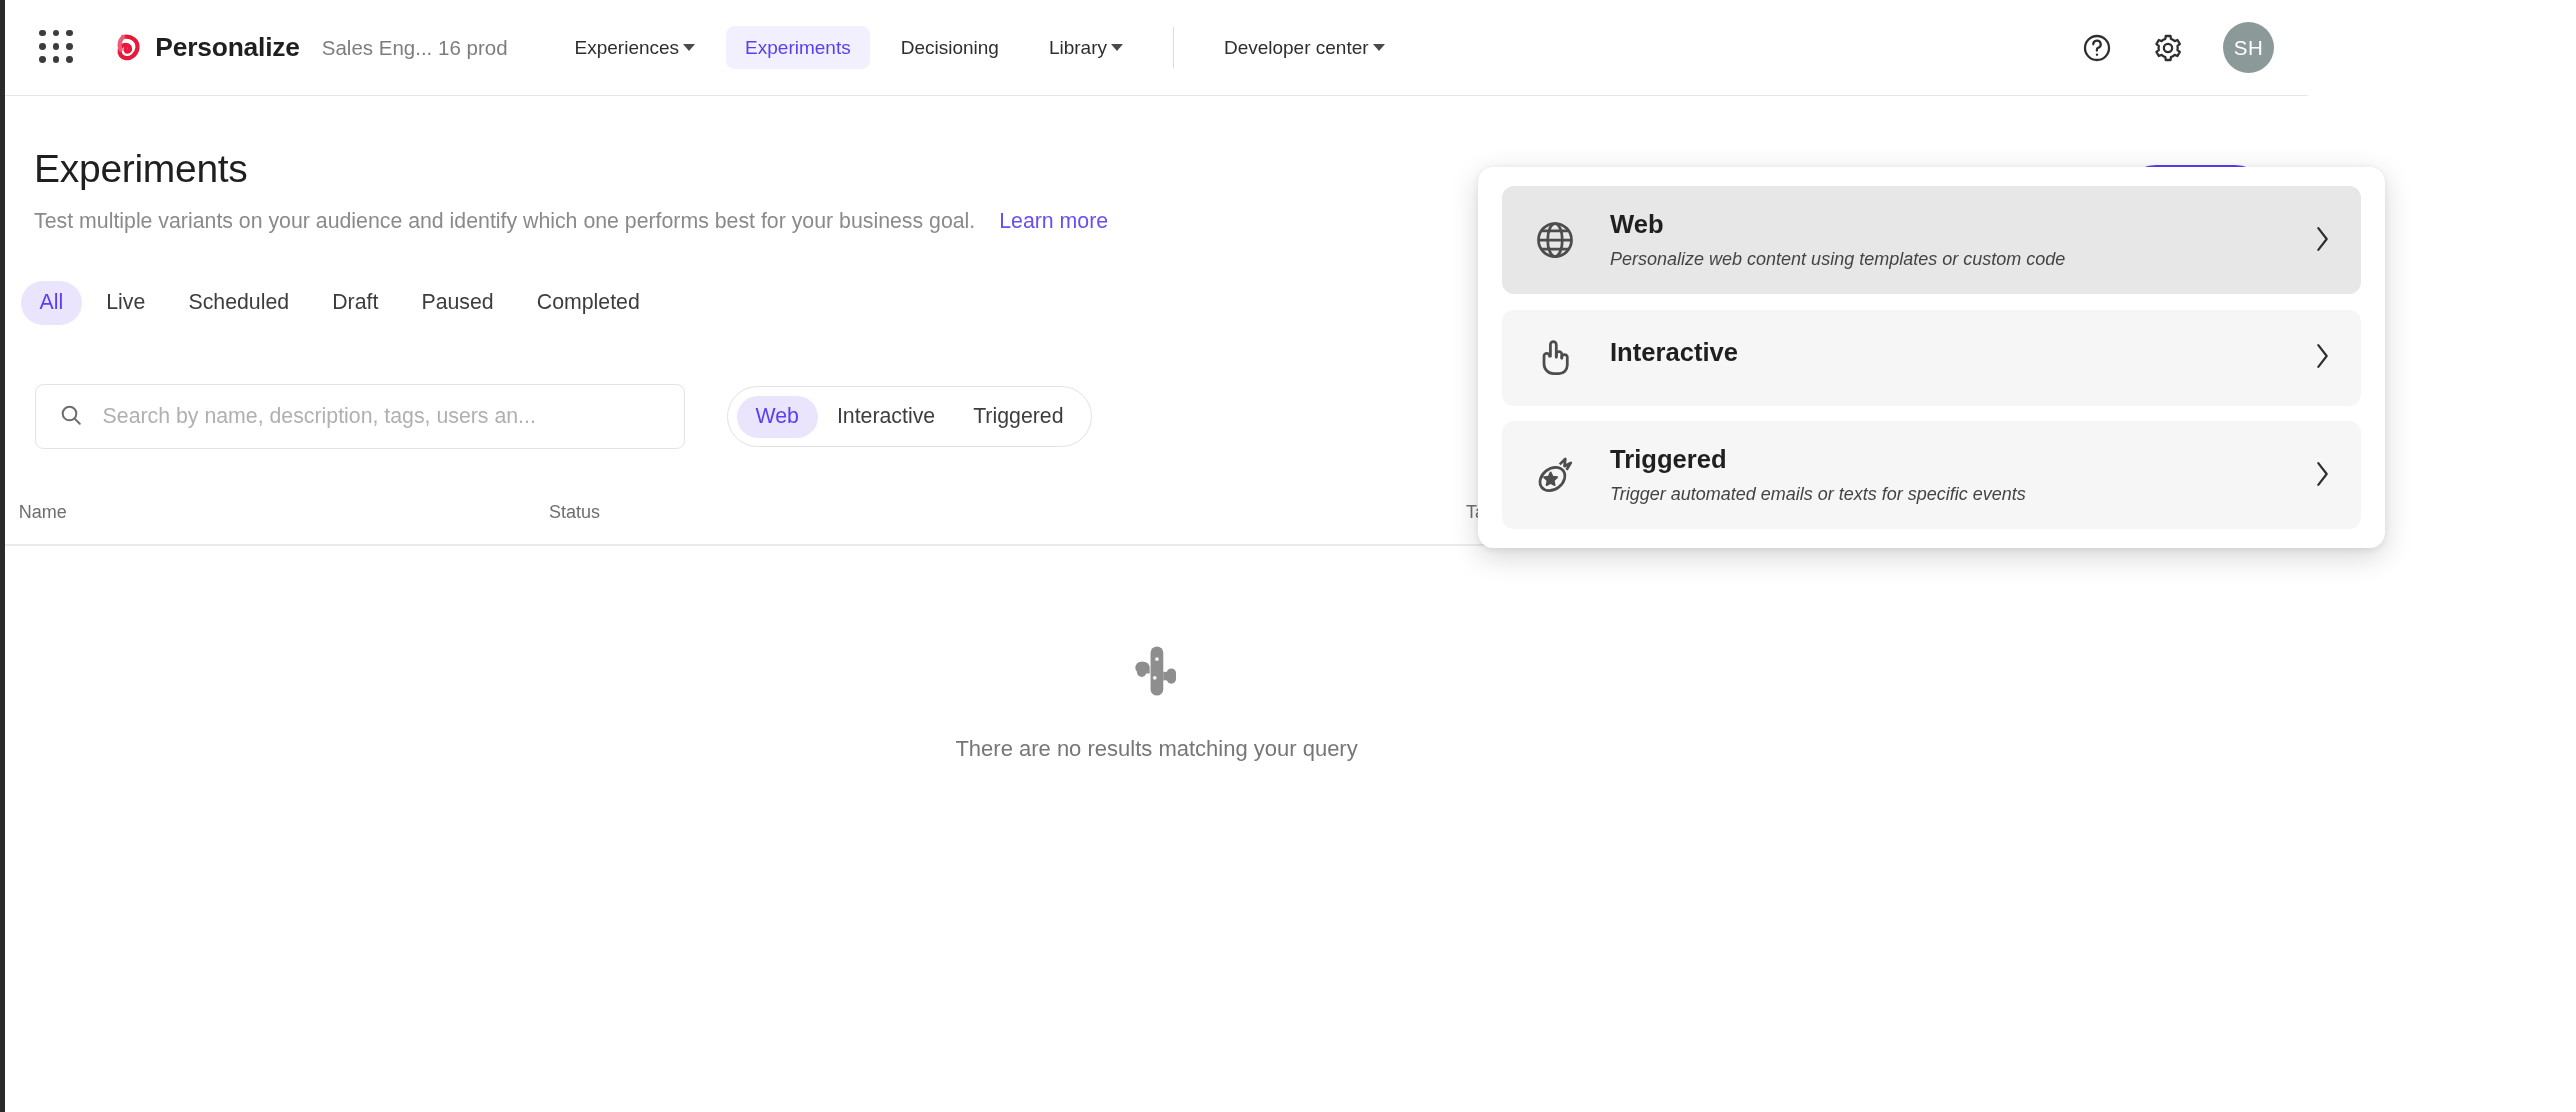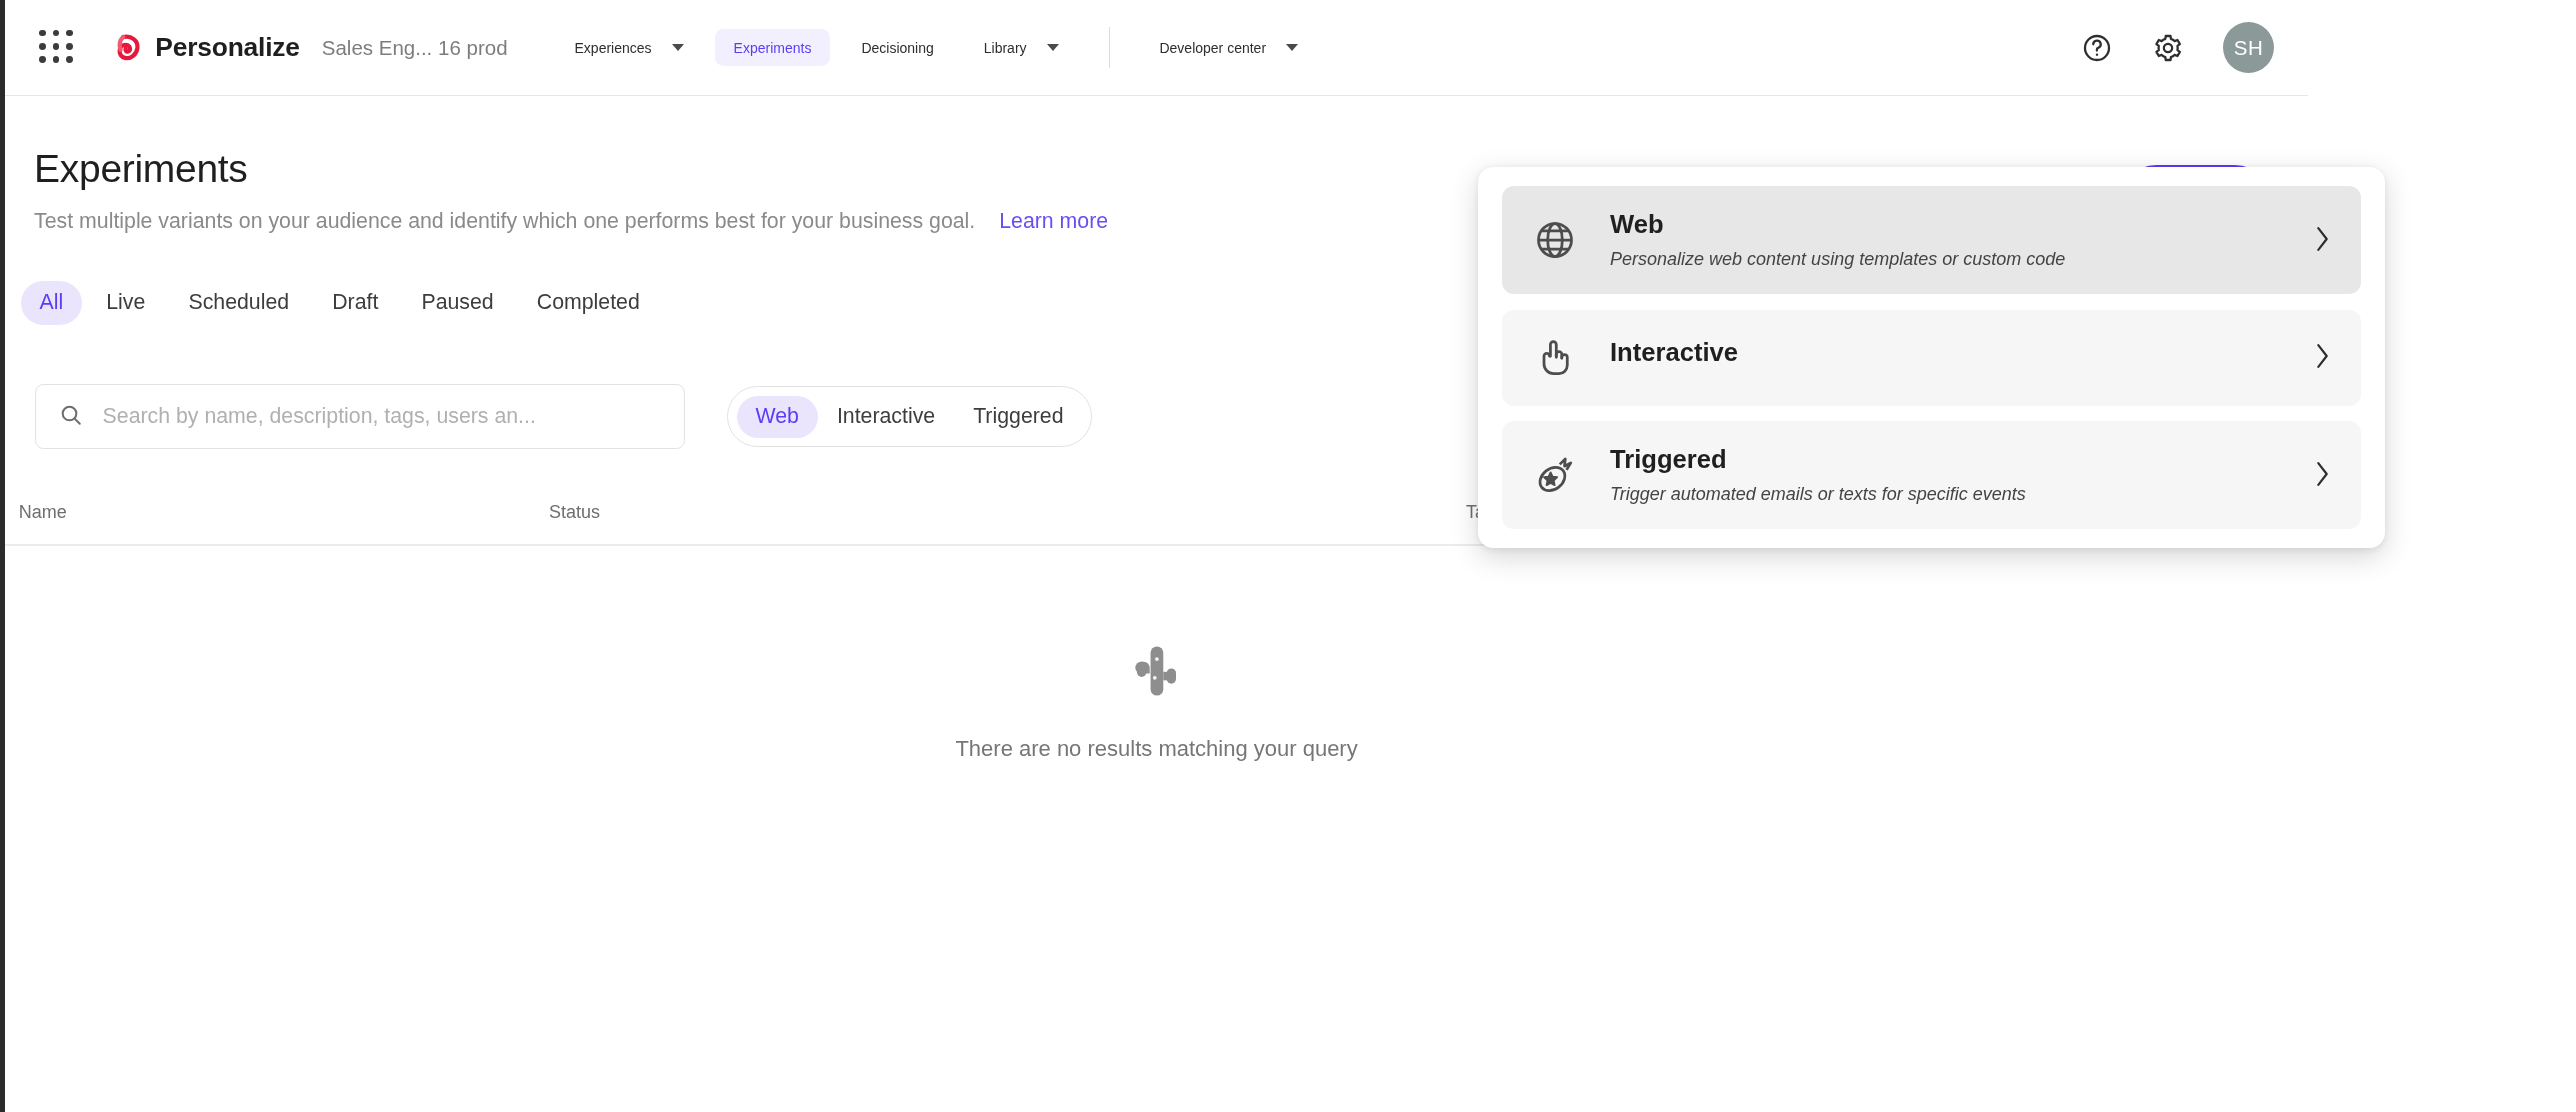--- a/index.html
+++ b/index.html
@@ -37,22 +37,22 @@
   .brand-mark { width: 32px; height: 32px; position: relative; }
   .brand-name {
     font-size: 26.4px; font-weight: bold; color: #1f1f1f; margin-left: 10.2px; letter-spacing: -0.2px;
   }
   .workspace {
     margin-left: 22px; font-size: 20.5px; color: #7d7d7d; white-space: nowrap;
   }
 
   .navitems { display: flex; align-items: center; margin-left: 48px; height: 100%; }
   .navitem {
-    display: flex; align-items: center; gap: 20px;
-    font-size: 14px; color: #2e2e2e; padding: 10.2px 19px;
+    display: flex; align-items: center; gap: 4px;
+    font-size: 19px; color: #2e2e2e; padding: 10.2px 19px;
     border-radius: 8.5px; cursor: pointer; white-space: nowrap;
     margin-right: 12px;
   }
   .navitem.active { color: #5b3df5; background: #f2effe; }
   .caret-down {
     width: 0; height: 0; border-left: 6.8px solid transparent; border-right: 6.8px solid transparent;
     border-top: 7.7px solid #4a4a4a; display: inline-block;
   }
   .nav-sep {
     width: 0.9px; height: 41px; background: #dcdcdc; margin: 0 31px 0 19px;

